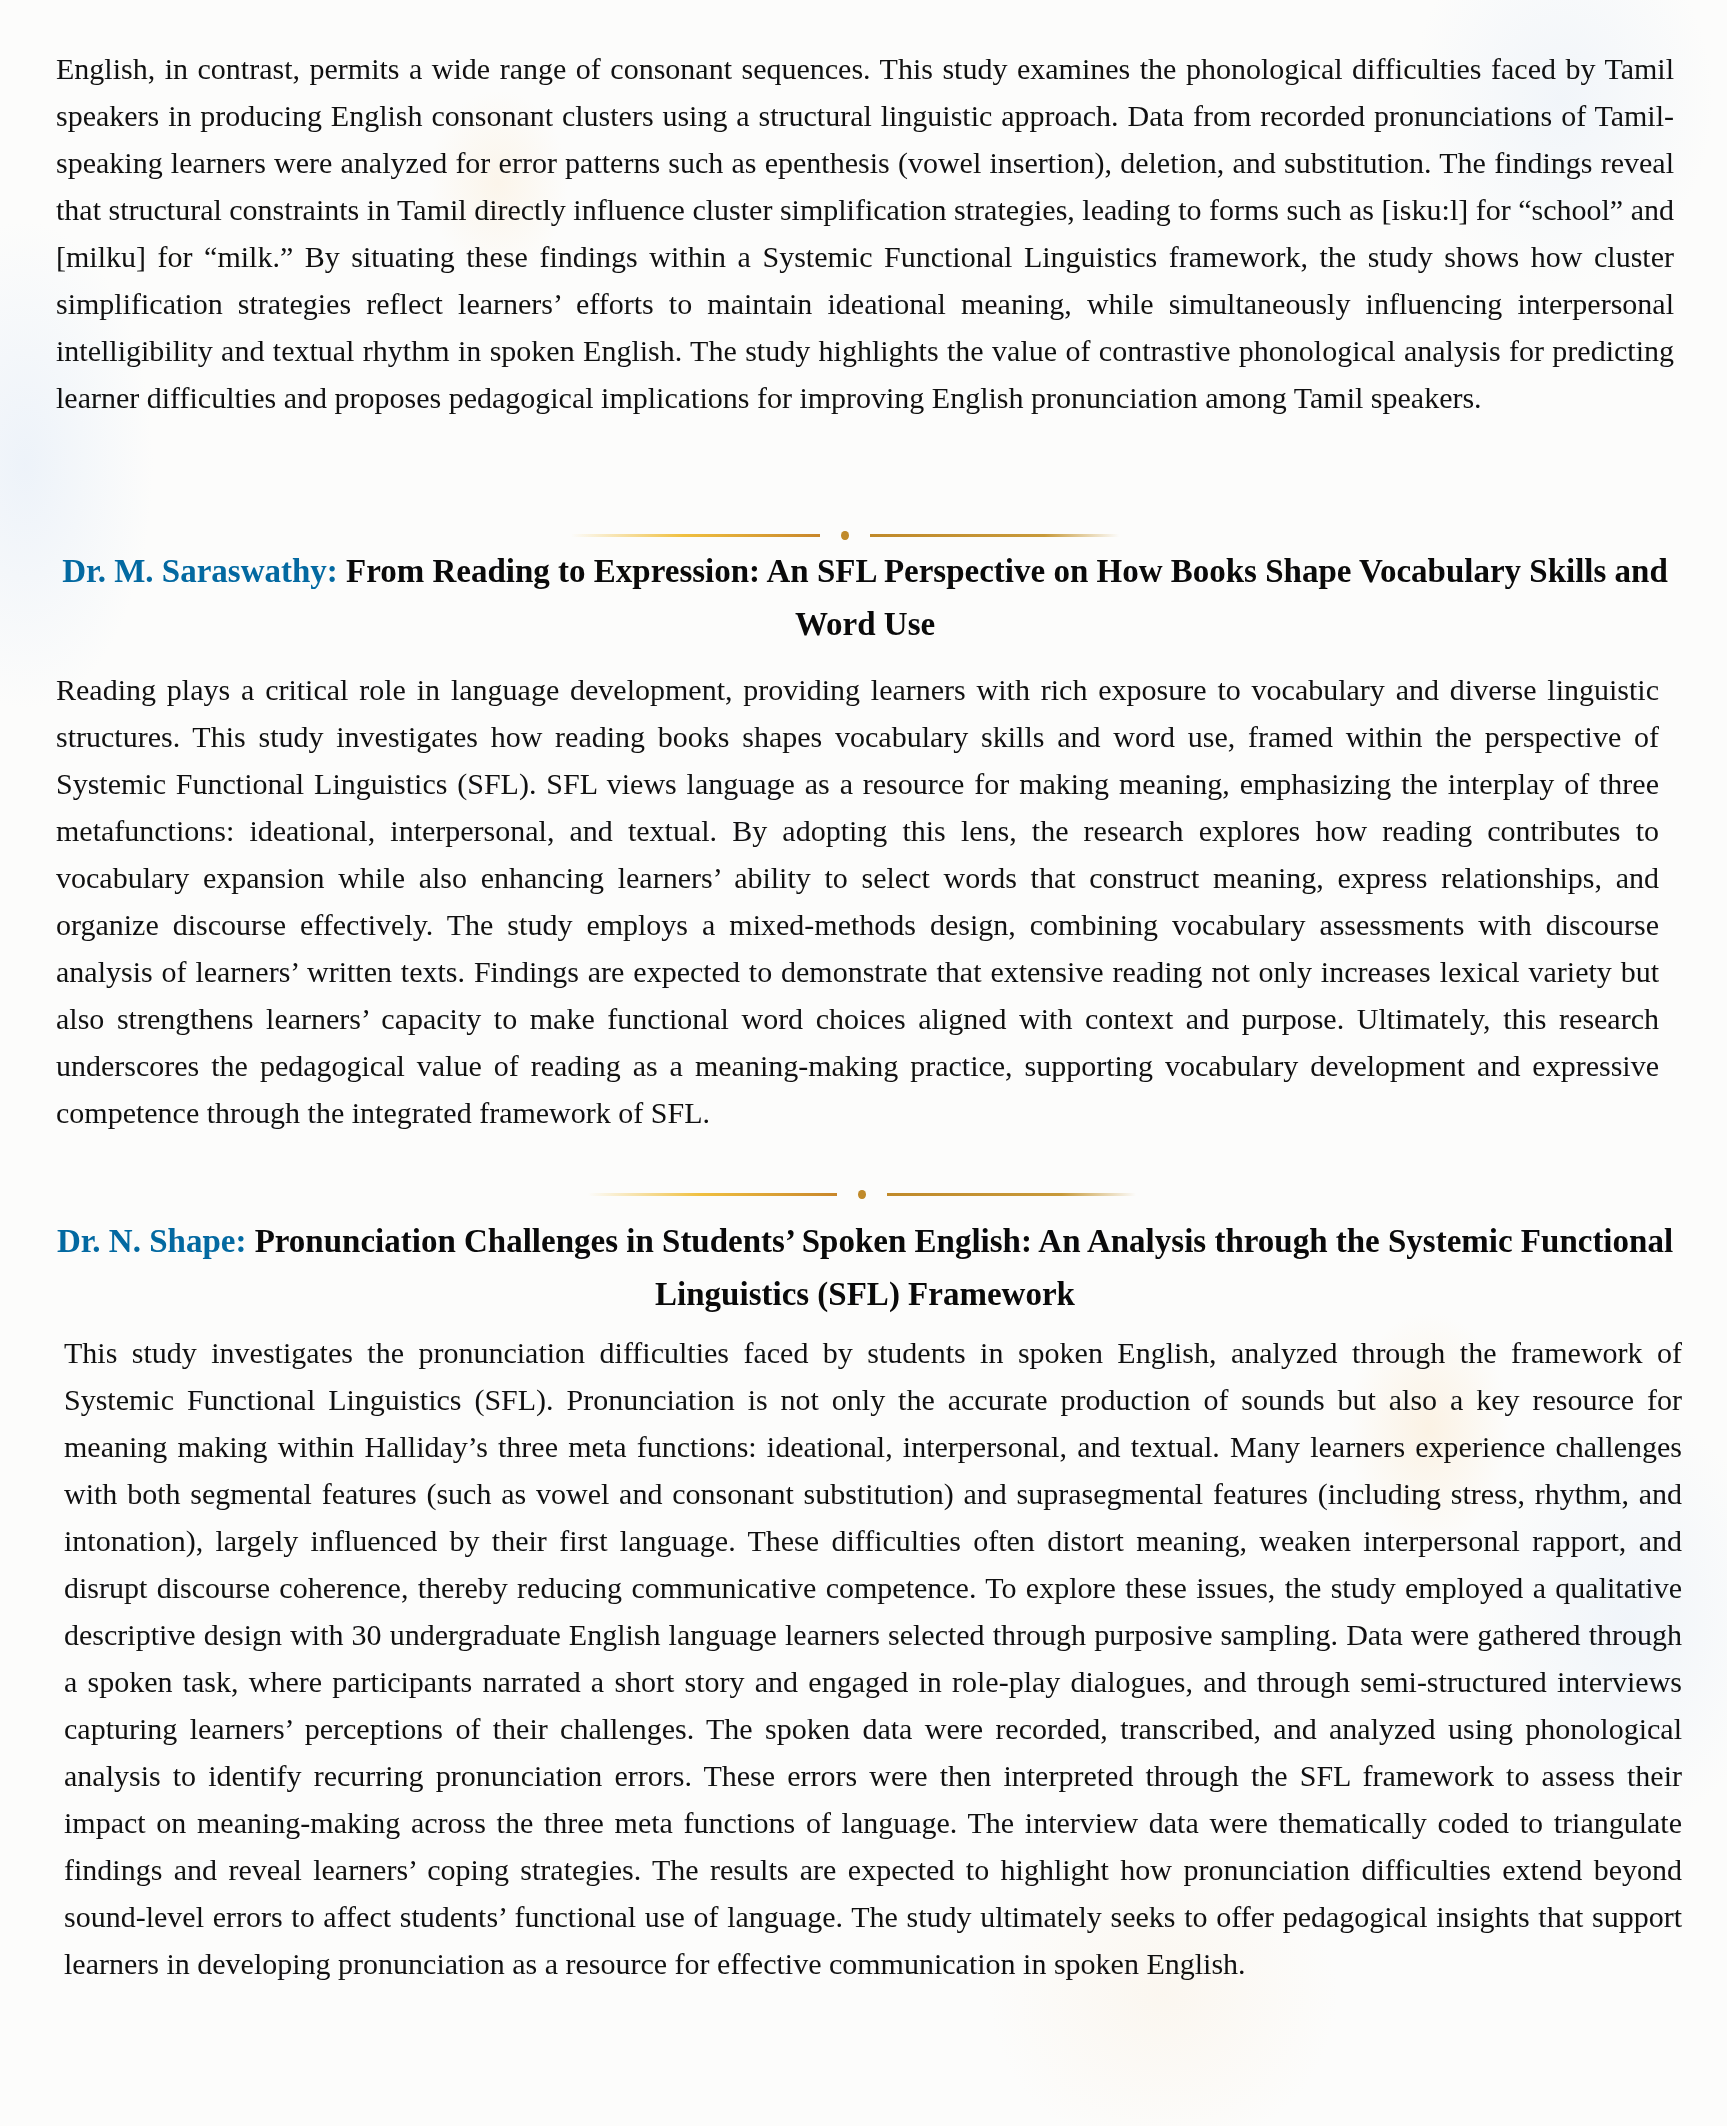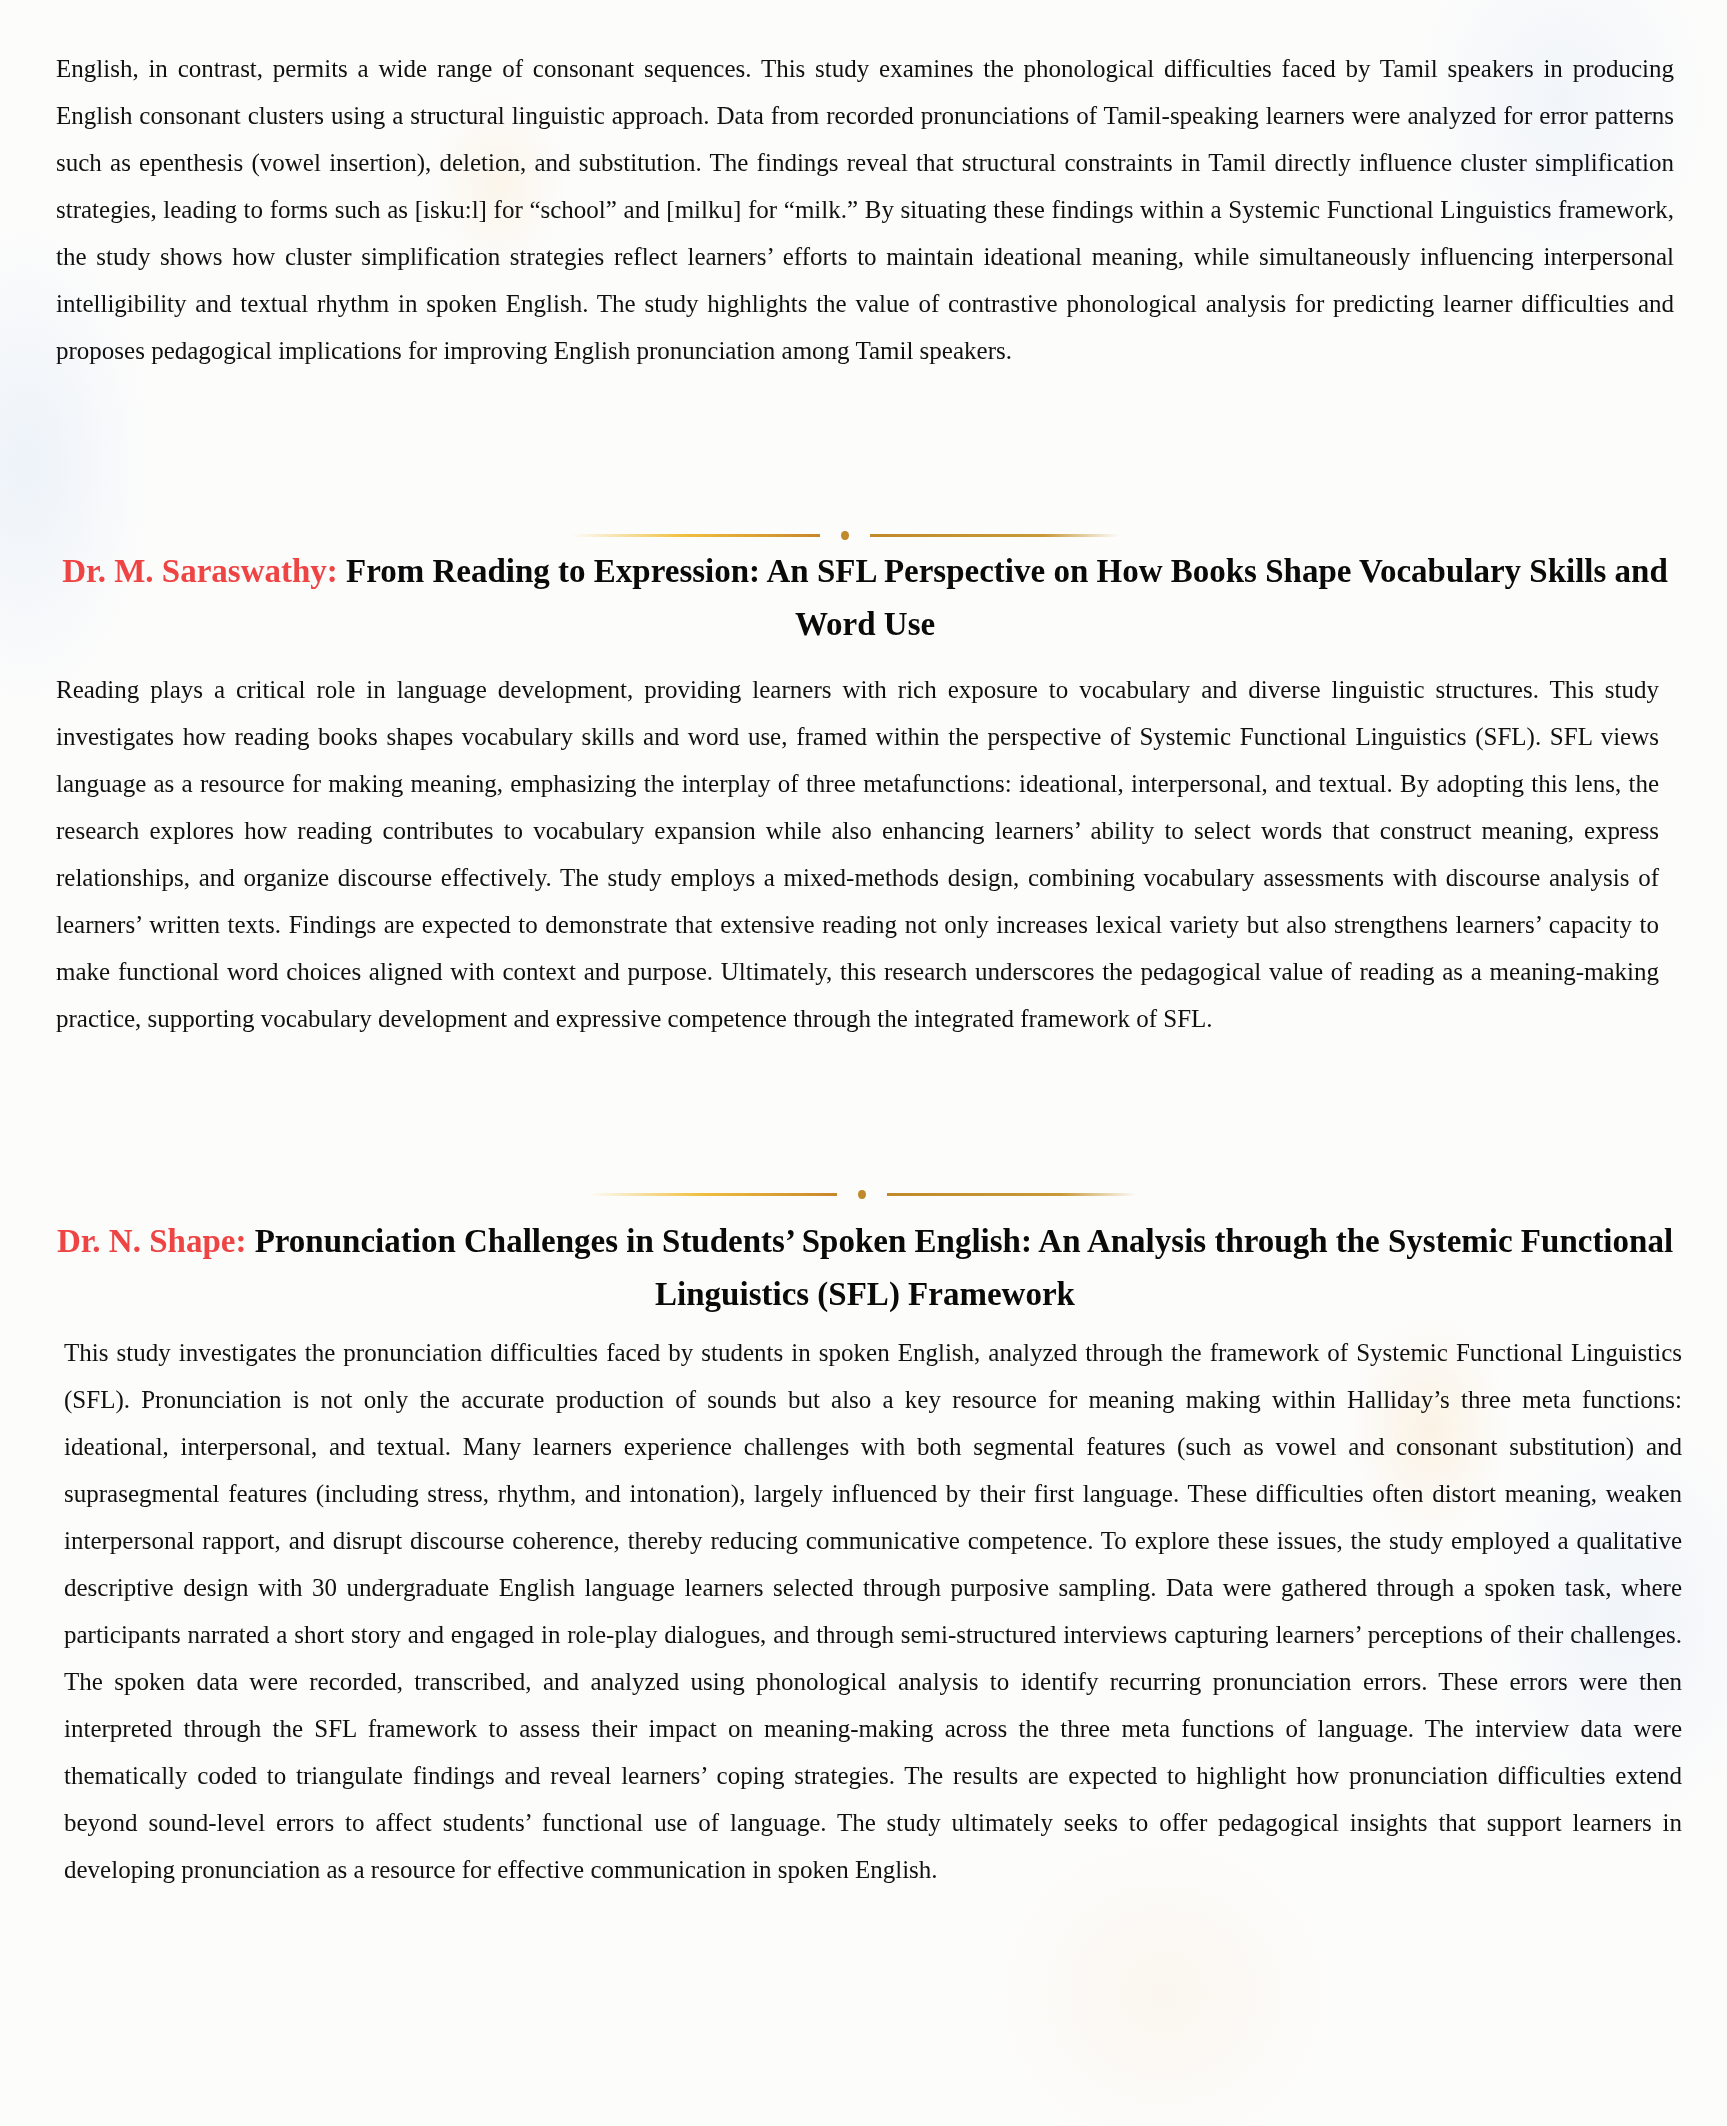--- a/index.html
+++ b/index.html
@@ -19,21 +19,21 @@
       radial-gradient(ellipse 216px 266px at 1562px 100px, rgba(230,238,248,0.5), transparent 70%),
       radial-gradient(ellipse 116px 166px at 1429px 1429px, rgba(250,232,205,0.5), transparent 70%),
       radial-gradient(ellipse 216px 299px at 1628px 1620px, rgba(230,238,248,0.55), transparent 70%),
       radial-gradient(ellipse 100px 133px at 498px 183px, rgba(250,236,214,0.45), transparent 70%),
       radial-gradient(ellipse 249px 233px at 1163px 1994px, rgba(250,240,226,0.45), transparent 70%);
   }
   .page {
     position: absolute; left: 56px; top: 0; width: 1618px; z-index: 1;
   }
   .para {
-    font-size: 25px;
+    font-size: 30px;
     line-height: 47px;
     text-align: justify;
     margin: 0;
   }
   .para.p1 { position: absolute; top: 45px; left: 0; width: 1618px; }
   .para.p2 { position: absolute; top: 666px; left: 0; width: 1603px; }
   .para.p3 { position: absolute; top: 1329px; left: 8px; width: 1618px; }
   .divider {
     position: absolute; height: 16.6px; display: flex; align-items: center;
   }
@@ -50,21 +50,21 @@
     background: #c08a2a; margin: 0 21px;
   }
   .heading {
     position: absolute; left: 0; width: 1618px;
     font-weight: bold;
     font-size: 33px;
     line-height: 53px;
     text-align: center;
     margin: 0;
   }
-  .heading .author { color: #ef4444; }
+  .heading .author { color: #0369a1; }
   .heading .title { color: #0a0a0a; }
 </style>
 </head>
 <body>
 
 <div class="bg-wash"></div>
 
 <div class="page">
 
   <p class="para p1">English, in contrast, permits a wide range of consonant sequences. This study examines the phonological difficulties faced by Tamil speakers in producing English consonant clusters using a structural linguistic approach. Data from recorded pronunciations of Tamil-speaking learners were analyzed for error patterns such as epenthesis (vowel insertion), deletion, and substitution. The findings reveal that structural constraints in Tamil directly influence cluster simplification strategies, leading to forms such as [isku:l] for “school” and [milku] for “milk.” By situating these findings within a Systemic Functional Linguistics framework, the study shows how cluster simplification strategies reflect learners’ efforts to maintain ideational meaning, while simultaneously influencing interpersonal intelligibility and textual rhythm in spoken English. The study highlights the value of contrastive phonological analysis for predicting learner difficulties and proposes pedagogical implications for improving English pronunciation among Tamil speakers.</p>

